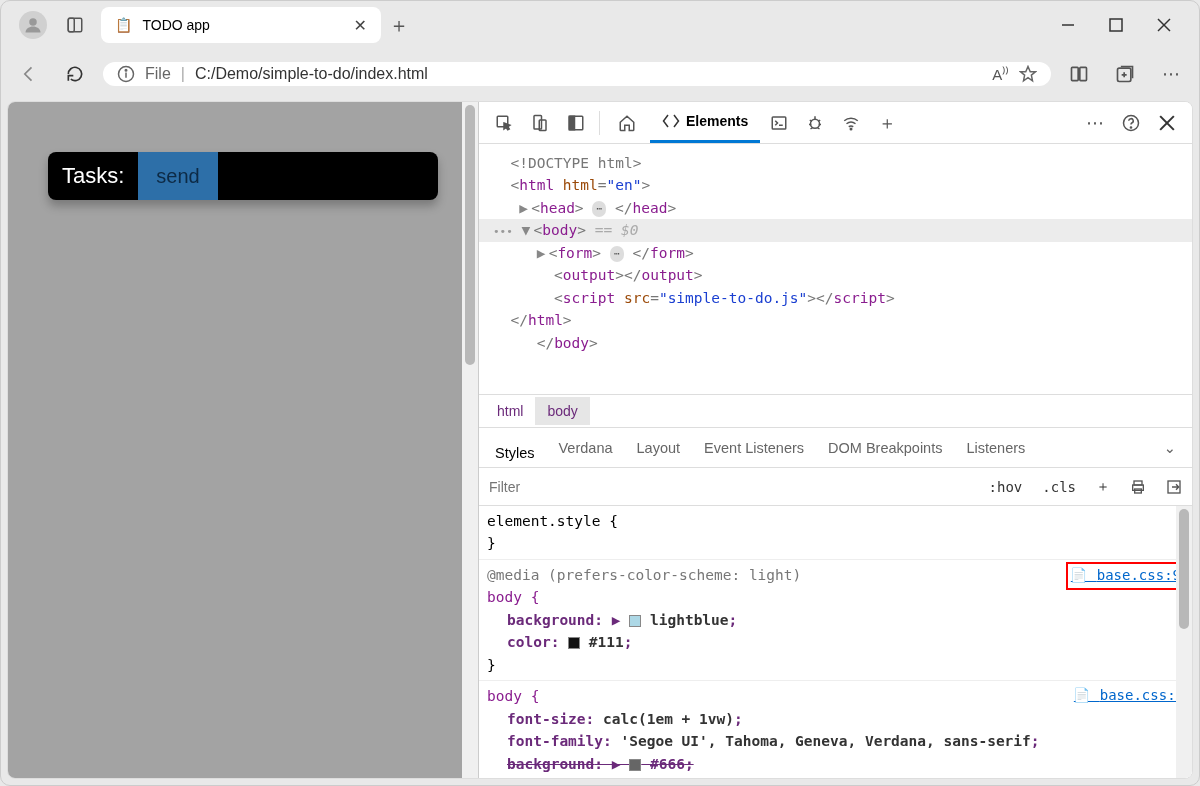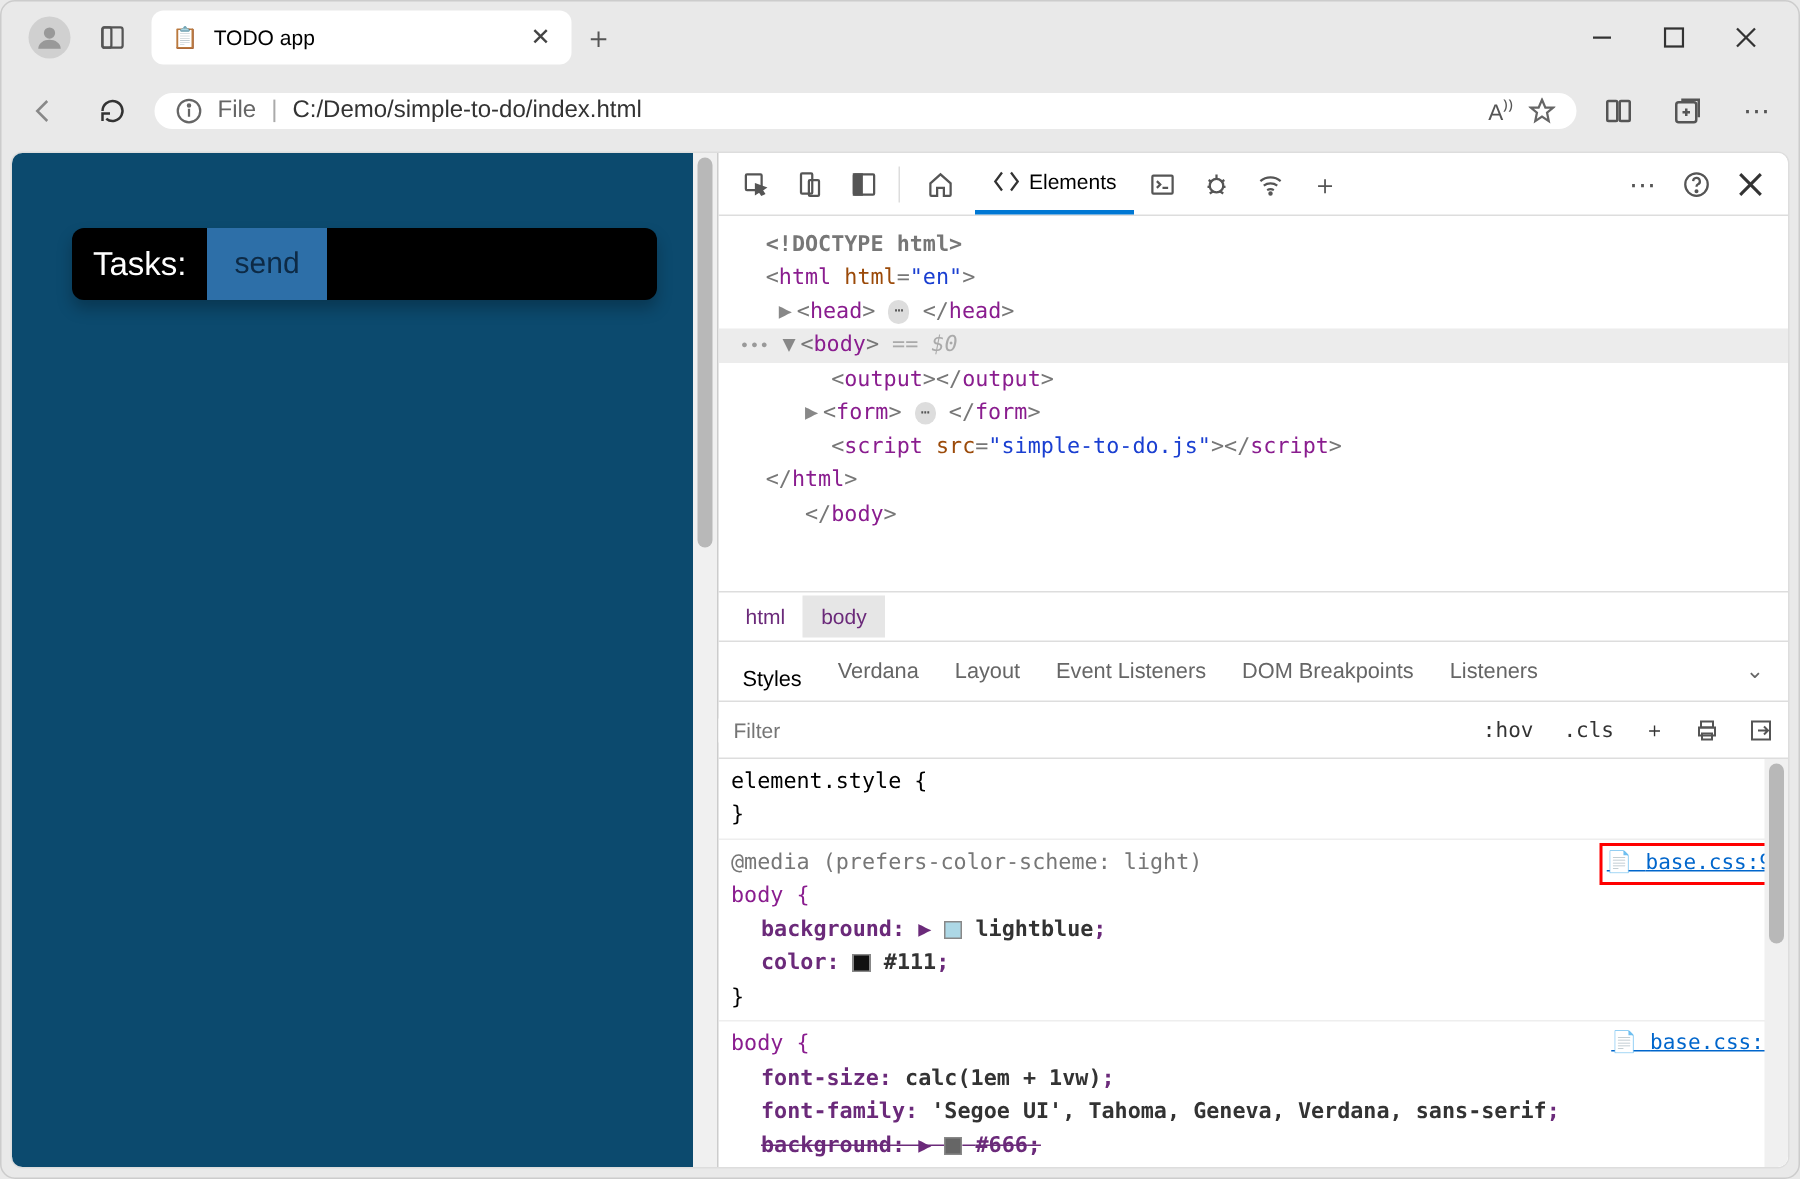--- a/index.html
+++ b/index.html
@@ -70,21 +70,21 @@
     position: absolute;
     top: 100px; left: 6px; right: 6px; bottom: 6px;
     background: #fff;
     border-radius: 8px;
     display: flex;
     overflow: hidden;
     border: 1px solid #ddd;
   }
   .page {
     width: 470px;
-    background: #0c4a6e;
+    background: #a3a3a3;
     position: relative;
     padding: 50px 40px;
   }
   .todo-widget {
     display:flex;
     background:#000;
     border-radius: 8px;
     box-shadow: 0 6px 10px rgba(0,0,0,0.25);
     align-items:center;
     height: 48px;
@@ -112,37 +112,37 @@
   }
   .dt-tabs {
     display:flex; align-items:center; height:42px; border-bottom:1px solid #ddd;
     padding:0 8px; gap:2px;
   }
   .dt-tab-icon { width:34px; display:flex; justify-content:center; color:#555;}
   .dt-tab {
     padding: 0 12px; height:100%; display:flex; align-items:center; gap:6px;
     font-size:14px; color:#444;
   }
-  .dt-tab.active { border-bottom:3px solid #0078d4; color:#000; font-weight:400;}
+  .dt-tab.active { border-bottom:3px solid #0078d4; color:#000; font-weight:700;}
   .dt-tabs .spacer { flex:1; }
   .dom-tree {
     padding: 8px 0 8px 14px;
     font-family: Consolas, monospace;
     font-size: 14.5px;
     line-height: 1.55;
     flex-shrink:0;
     height: 250px;
     overflow:hidden;
     position:relative;
   }
   .dom-tree .t-punc{color:#777;}
   .dom-tree .t-tag{color:#8a1d8f;}
   .dom-tree .t-attr{color:#9b4a09;}
   .dom-tree .t-val{color:#1a3fd1;}
-  .dom-tree .t-doctype{color:#777;font-weight:bold;}
+  .dom-tree .t-doctype{color:#777;}
   .dom-tree .line{white-space:pre;}
   .dom-tree .sel-line{background:#ececec; display:block; margin-left:-14px; padding-left:14px;}
   .dom-tree .dots{display:inline-block;background:#ddd;border-radius:8px;padding:0 4px;font-size:10px;color:#555;vertical-align:middle;}
   .dom-tree .tri{color:#888; display:inline-block; width:12px;}
   .crumb {
     height:34px; border-top:1px solid #ddd; border-bottom:1px solid #ddd;
     display:flex; align-items:center; font-size:14px; padding:0 6px;
   }
   .crumb span{ padding:6px 12px; color:#6b2a7a;}
   .crumb .sel{ background:#e6e6e6; }
@@ -348,22 +348,22 @@
             <line x1="13" y1="1" x2="1" y2="13"></line>
           </svg>
       </div>
     </div>
 
     <div class="dom-tree">
 <div class="line">  <span class="t-doctype">&lt;!DOCTYPE html&gt;</span></div>
 <div class="line">  <span class="t-punc">&lt;</span><span class="t-tag">html</span> <span class="t-attr">html</span><span class="t-punc">=</span><span class="t-val">"en"</span><span class="t-punc">&gt;</span></div>
 <div class="line">   <span class="tri">▶</span><span class="t-punc">&lt;</span><span class="t-tag">head</span><span class="t-punc">&gt;</span> <span class="dots">⋯</span> <span class="t-punc">&lt;/</span><span class="t-tag">head</span><span class="t-punc">&gt;</span></div>
 <span class="sel-line"><span style="color:#999;font-size:11px;">•••</span> <span class="tri">▼</span><span class="t-punc">&lt;</span><span class="t-tag">body</span><span class="t-punc">&gt;</span> <span style="color:#aaa;font-style:italic;">== $0</span></span>
+<div class="line">     <span class="tri">▶</span><span class="t-punc">&lt;</span><span class="t-tag">form</span><span class="t-punc">&gt;</span> <span class="dots">⋯</span> <span class="t-punc">&lt;/</span><span class="t-tag">form</span><span class="t-punc">&gt;</span></div>
 <div class="line">       <span class="t-punc">&lt;</span><span class="t-tag">output</span><span class="t-punc">&gt;&lt;/</span><span class="t-tag">output</span><span class="t-punc">&gt;</span></div>
-<div class="line">     <span class="tri">▶</span><span class="t-punc">&lt;</span><span class="t-tag">form</span><span class="t-punc">&gt;</span> <span class="dots">⋯</span> <span class="t-punc">&lt;/</span><span class="t-tag">form</span><span class="t-punc">&gt;</span></div>
 <div class="line">       <span class="t-punc">&lt;</span><span class="t-tag">script</span> <span class="t-attr">src</span><span class="t-punc">=</span><span class="t-val">"simple-to-do.js"</span><span class="t-punc">&gt;&lt;/</span><span class="t-tag">script</span><span class="t-punc">&gt;</span></div>
 <div class="line">  <span class="t-punc">&lt;/</span><span class="t-tag">html</span><span class="t-punc">&gt;</span></div>
 <div class="line">     <span class="t-punc">&lt;/</span><span class="t-tag">body</span><span class="t-punc">&gt;</span></div>
     </div>
 
     <div class="crumb">
       <span>html</span>
       <span class="sel">body</span>
     </div>
 

